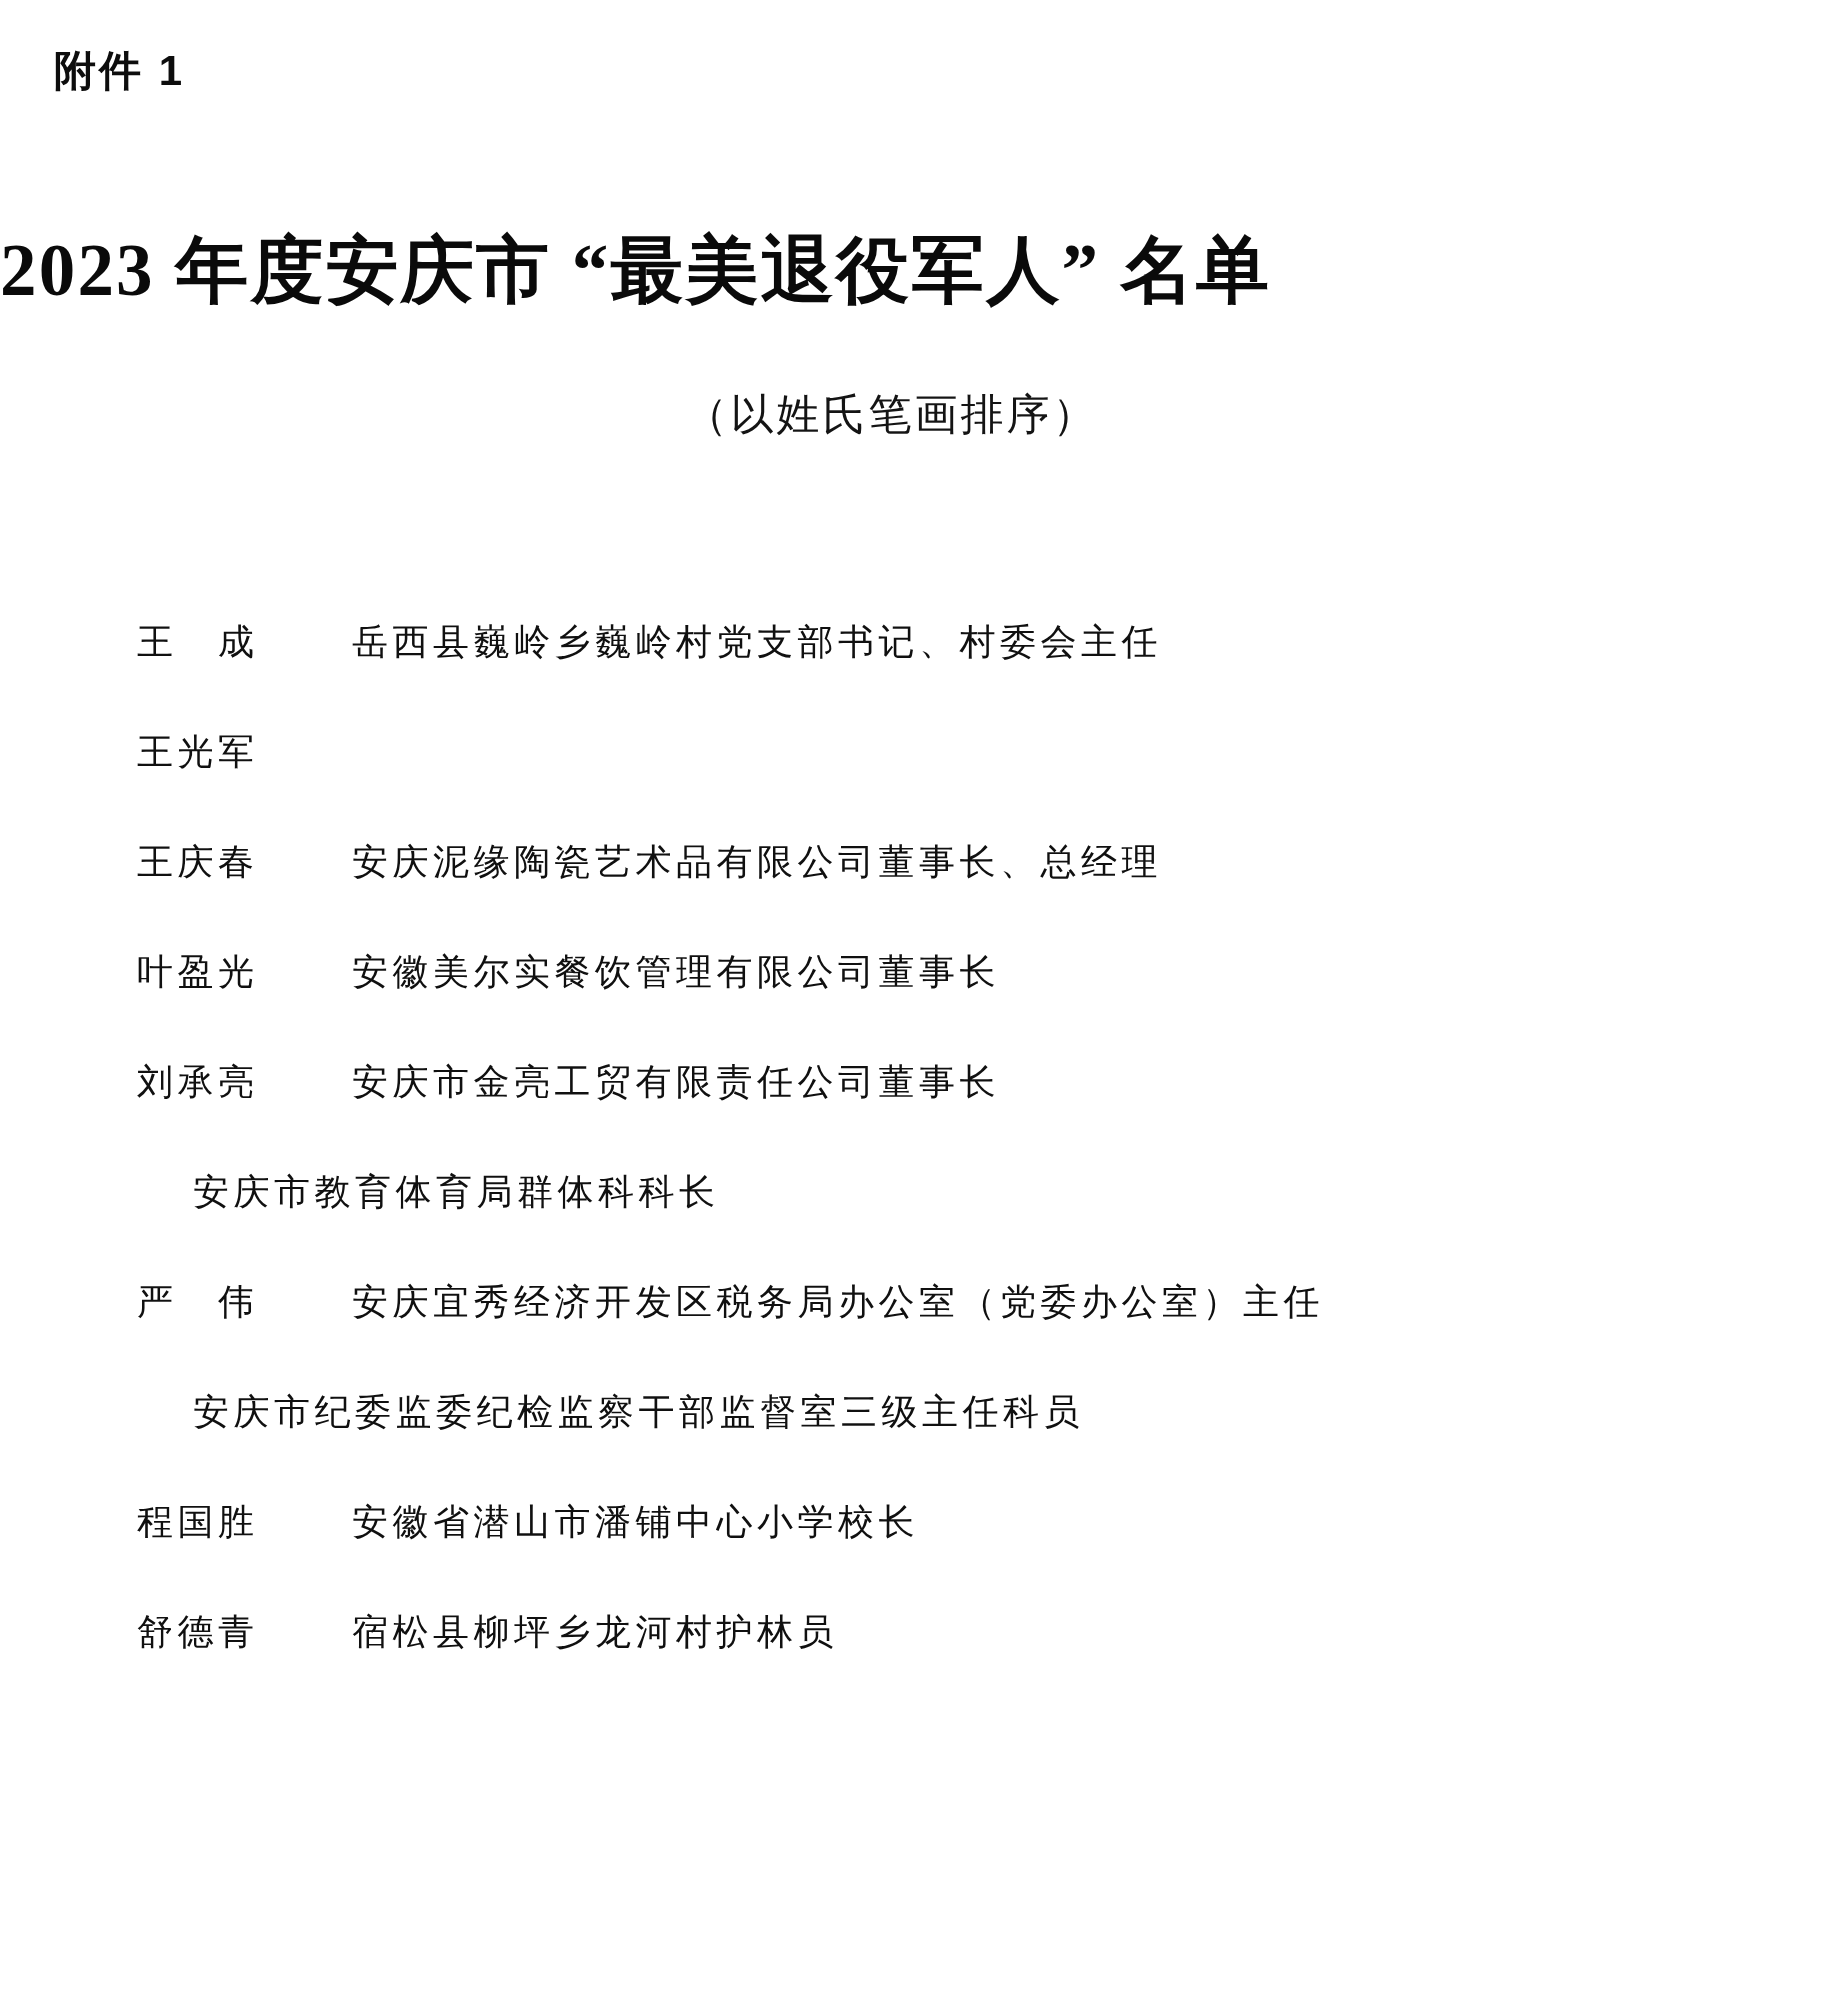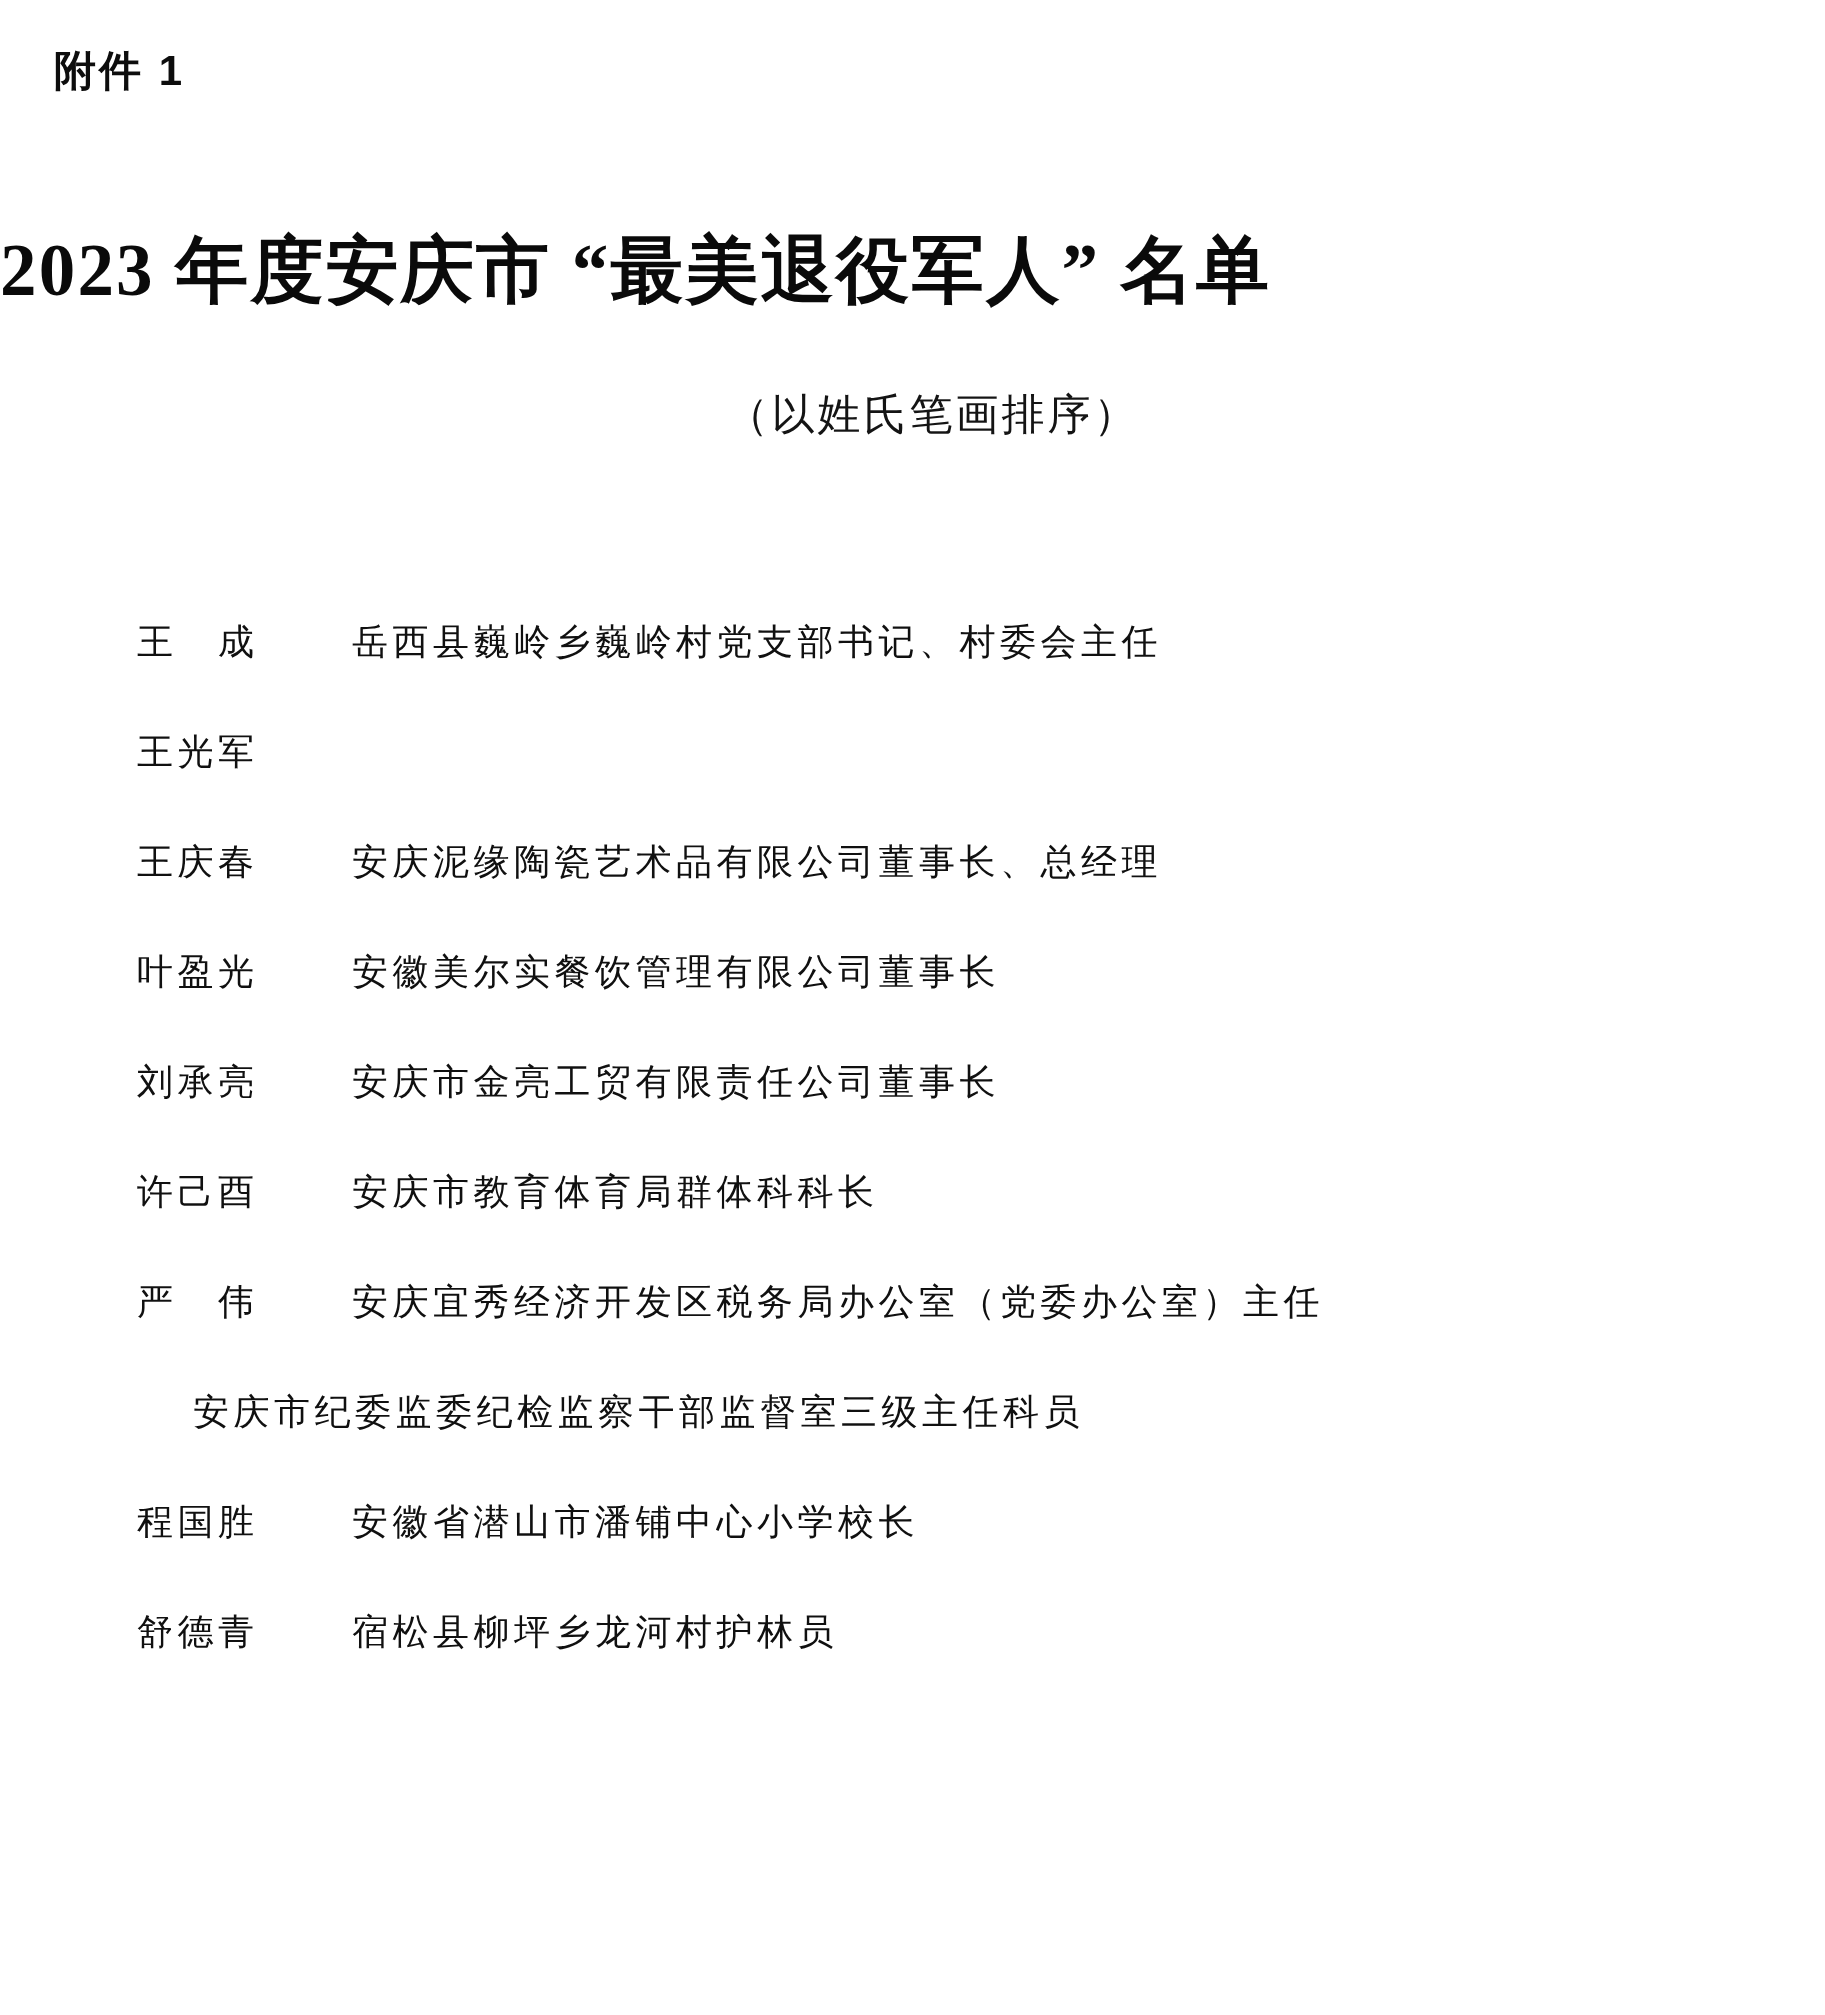--- a/index.html
+++ b/index.html
@@ -42,21 +42,20 @@
   .doc-subtitle {
     position: absolute;
     left: 0;
     top: 387px;
     width: 1783px;
     text-align: center;
     font-size: 43px;
     line-height: 1.3;
     letter-spacing: 3px;
     color: #141414;
-    padding-left: 41px;
   }
   .roster {
     position: absolute;
     left: 137px;
     top: 587px;
     width: 1451px;
   }
   .roster-row {
     display: flex;
     align-items: flex-start;
@@ -104,21 +103,20 @@
     </div>
       <div class="roster-row">
       <div class="roster-name">叶盈光</div>
       <div class="roster-desc">安徽美尔实餐饮管理有限公司董事长</div>
     </div>
       <div class="roster-row">
       <div class="roster-name">刘承亮</div>
       <div class="roster-desc">安庆市金亮工贸有限责任公司董事长</div>
     </div>
       <div class="roster-row">
-      <div class="roster-name">许己酉</div>
       <div class="roster-desc">安庆市教育体育局群体科科长</div>
     </div>
       <div class="roster-row">
       <div class="roster-name">严　伟</div>
       <div class="roster-desc">安庆宜秀经济开发区税务局办公室（党委办公室）主任</div>
     </div>
       <div class="roster-row">
       <div class="roster-desc">安庆市纪委监委纪检监察干部监督室三级主任科员</div>
     </div>
       <div class="roster-row">

